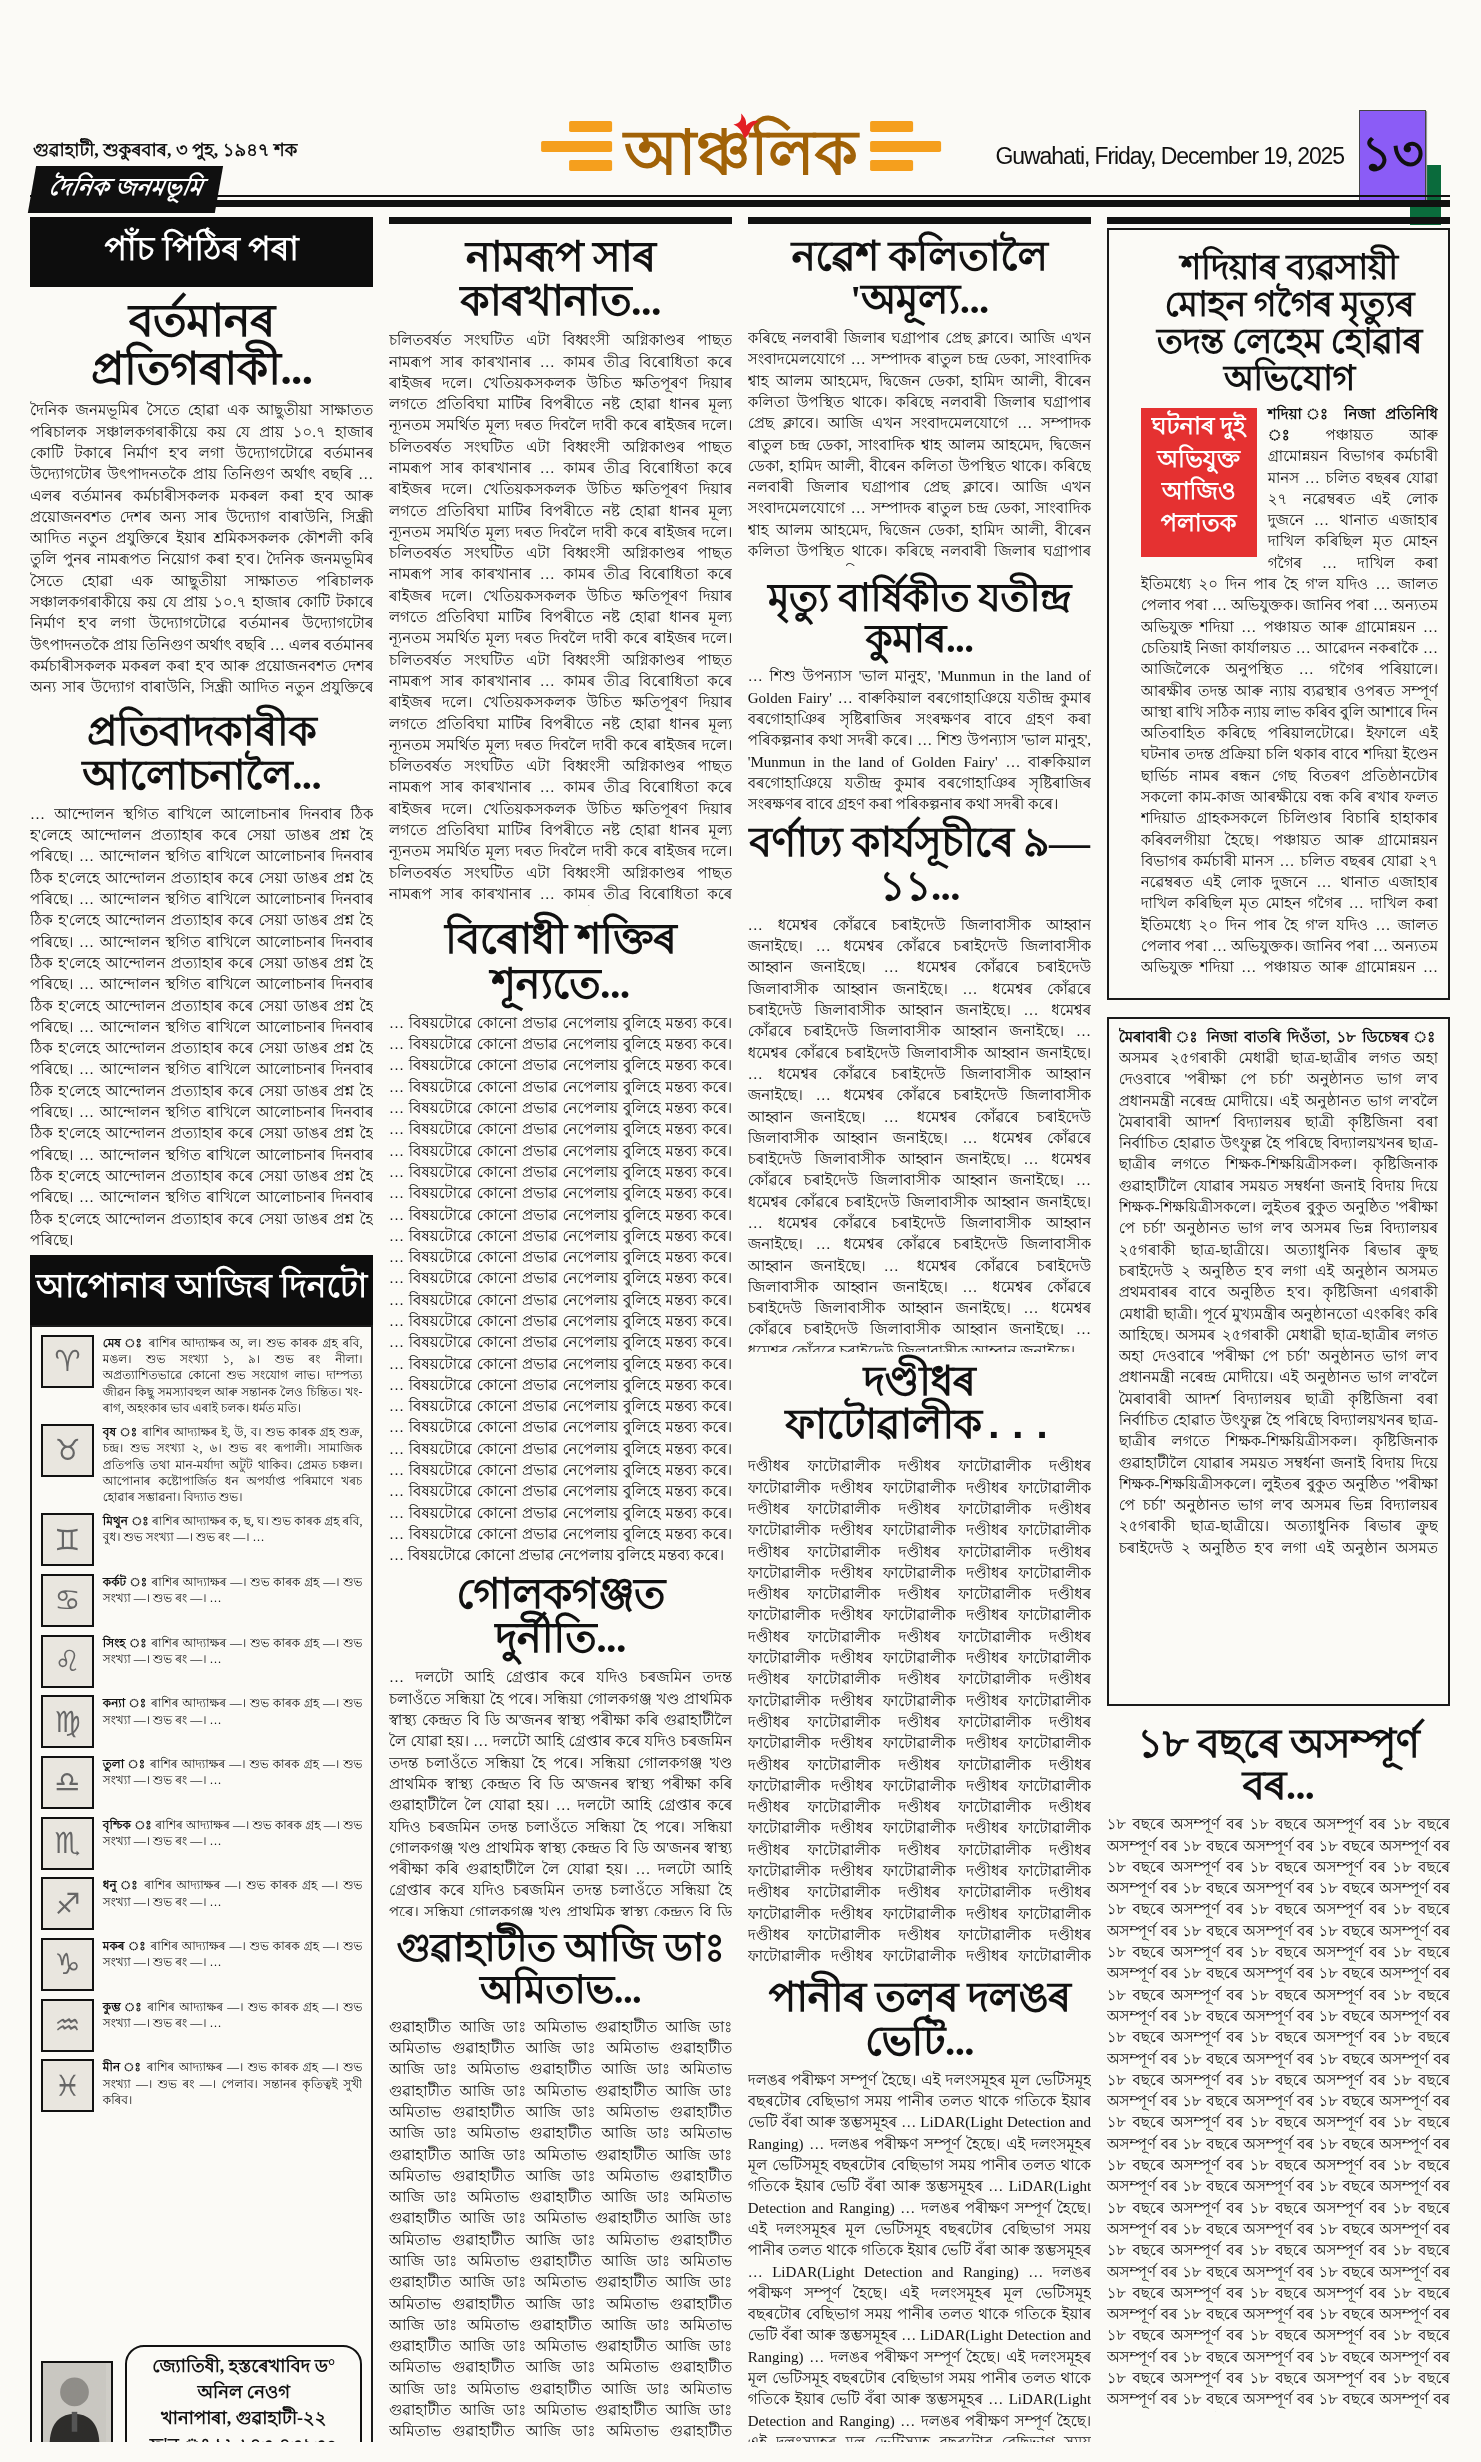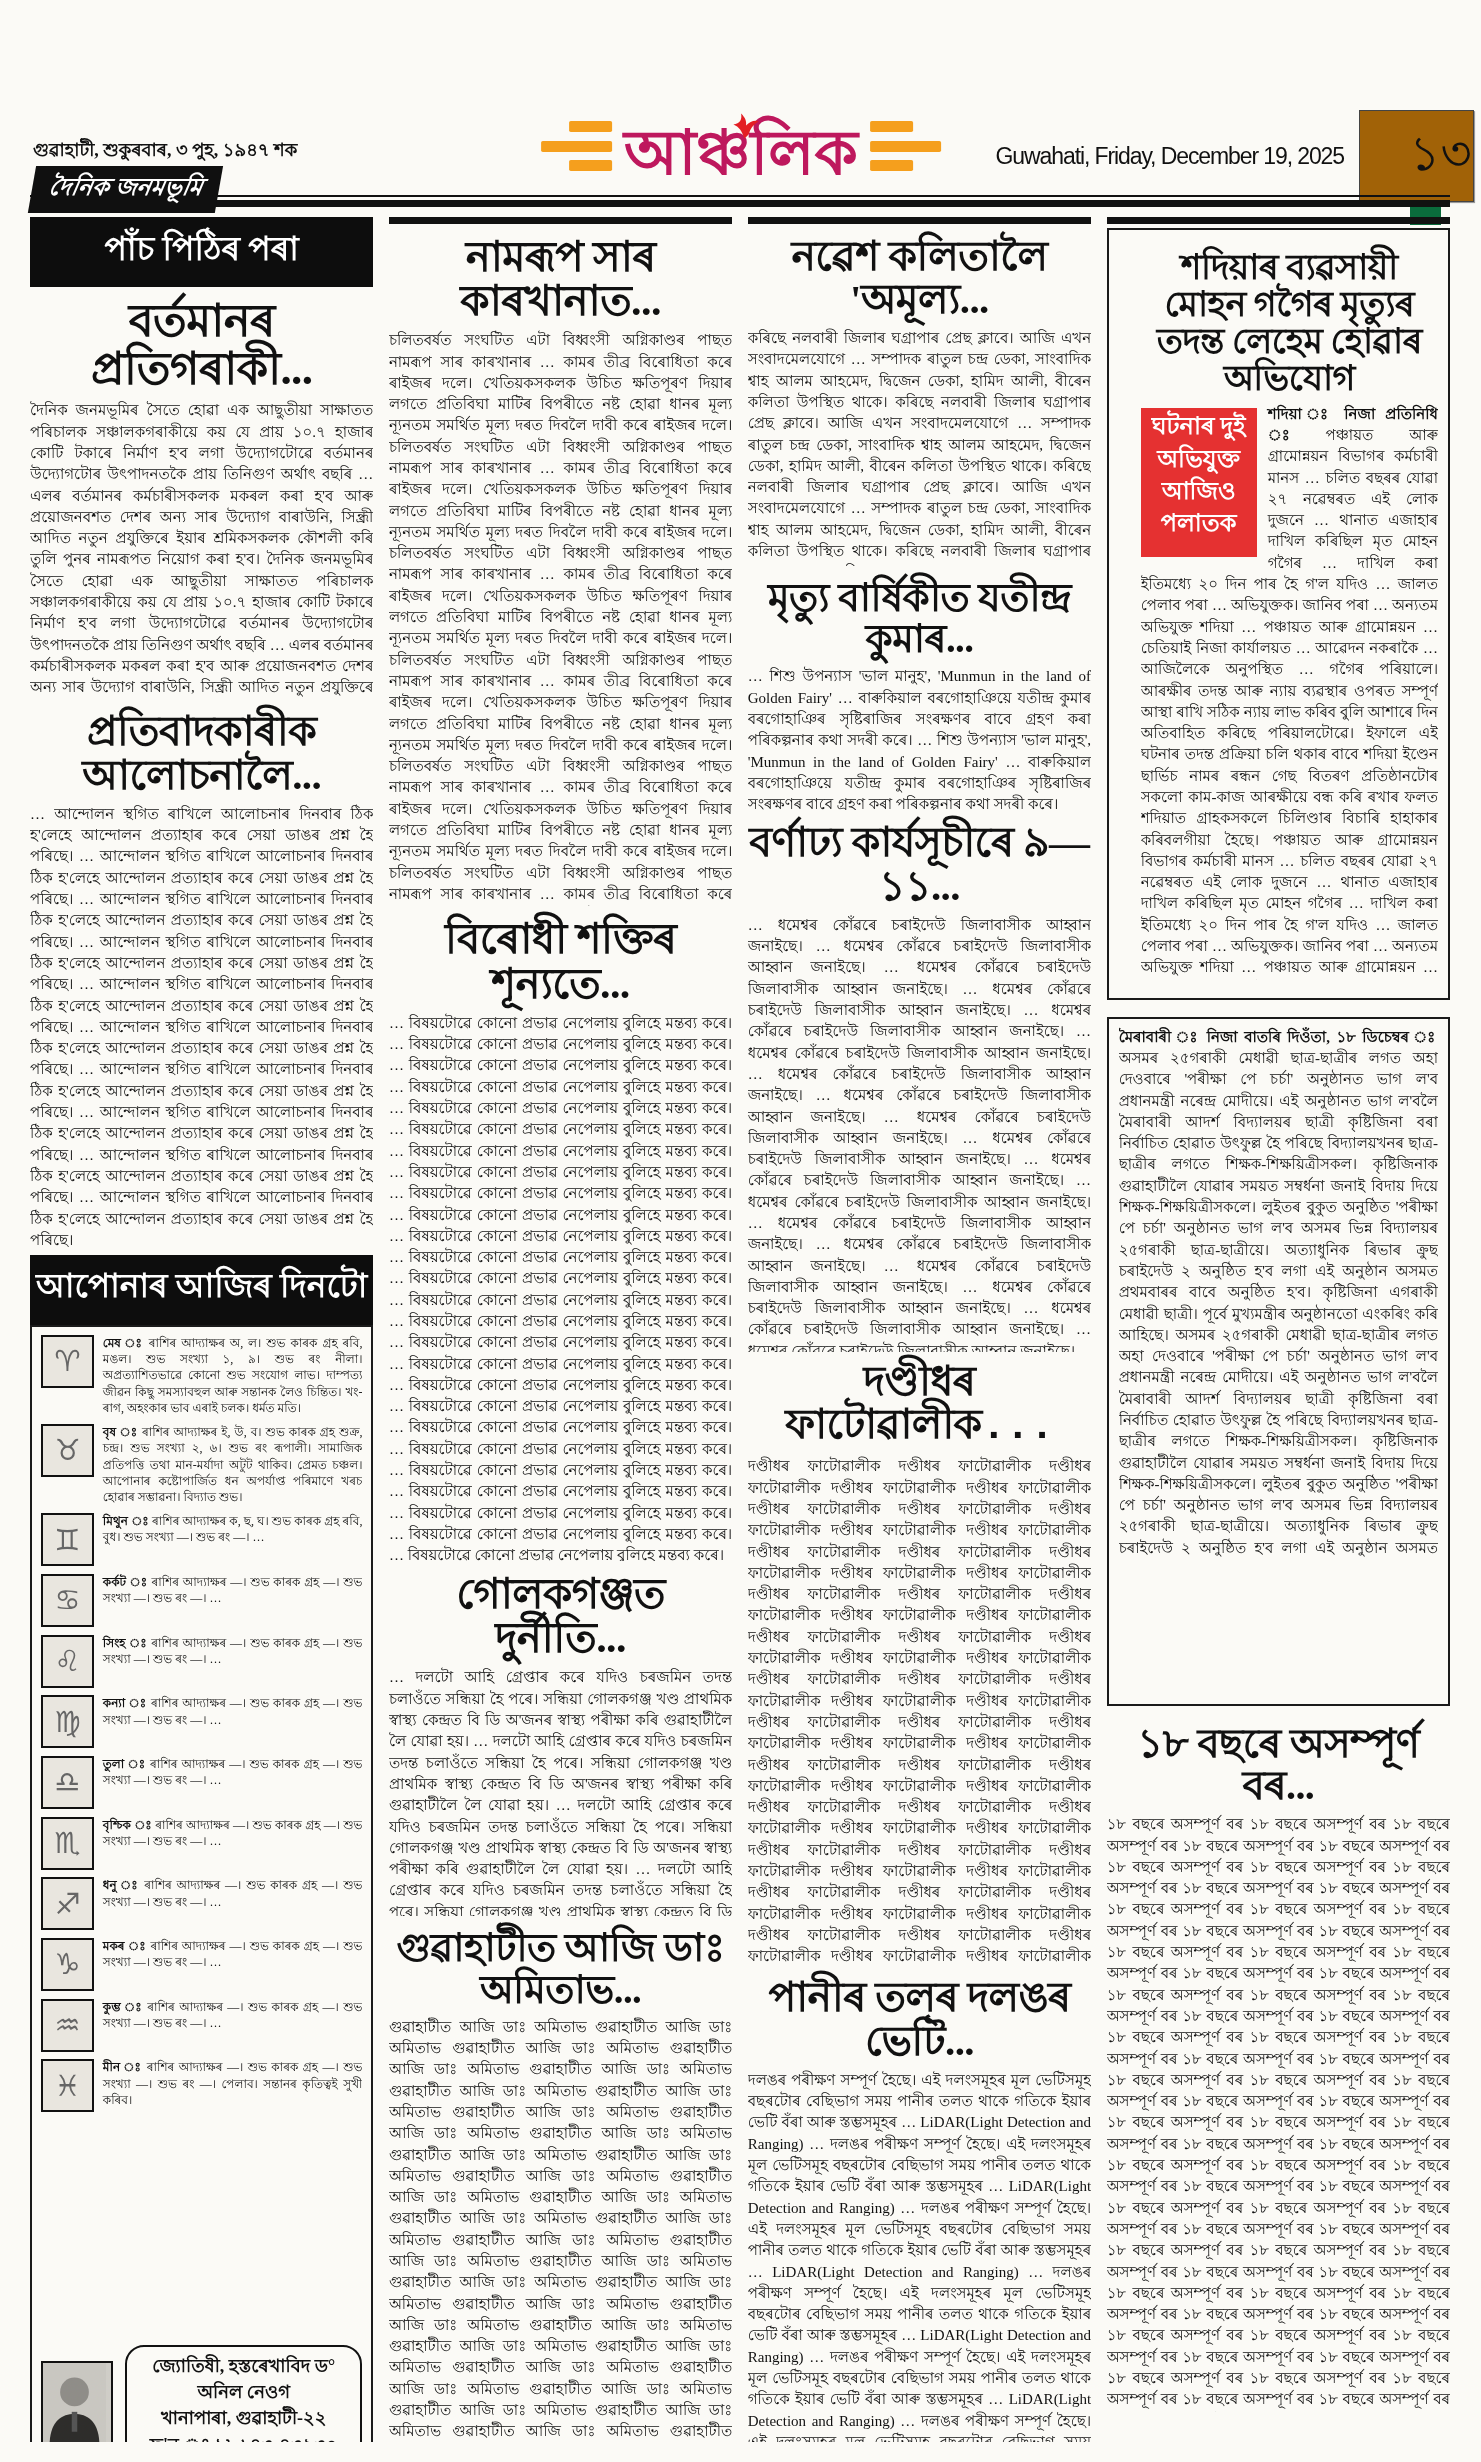--- a/index.html
+++ b/index.html
@@ -6,30 +6,30 @@
   .page{position:relative;width:1482px;height:2462px;background:#fbfaf6;color:#111;
         font-family:"Liberation Serif","DejaVu Serif",serif;overflow:hidden;}
   
   .date-left{position:absolute;left:33px;top:136px;font-size:18px;font-weight:bold;}
   .masthead{position:absolute;left:50%;top:108px;transform:translateX(-50%);
             display:flex;align-items:center;gap:12px;}
   .dashcol{display:flex;flex-direction:column;gap:8.3px;align-items:flex-end;}
   .dashcol.right{align-items:flex-start;}
   .dash{height:11px;background:#f59f1d;border-radius:1.7px;}
   .dash.s{width:43px;} .dash.l{width:71px;}
-  .brand{position:relative;color:#be185d;font-size:62px;line-height:1;font-weight:bold;
+  .brand{position:relative;color:#a16207;font-size:62px;line-height:1;font-weight:bold;
          padding-top:14.4px;}
   .brand .orn{position:absolute;top:-20px;left:50%;transform:translateX(-40%);}
   .date-right{position:absolute;right:138px;top:143px;font-family:"Liberation Sans",sans-serif;
               font-weight:normal;font-size:23px;letter-spacing:-1.1px;}
   .pagenum-wrap{position:absolute;right:40px;top:110px;width:83px;height:105px;}
   .pagenum-green{position:absolute;left:51px;top:55px;width:31px;height:60px;background:#0a6b3c;}
-  .pagenum-box{position:absolute;left:0;top:0;width:65px;height:90px;background:#a16207;
+  .pagenum-box{position:absolute;left:0;top:0;width:65px;height:90px;background:#8b5cf6;
                border:1.7px solid #444;box-shadow:1.1px 1.1px 0 #999;display:flex;align-items:center;
-               justify-content:center;font-size:48px;font-weight:normal;padding-left:48px;}
+               justify-content:center;font-size:48px;font-weight:bold;}
   .ribbon{position:absolute;left:32px;top:166px;z-index:3;background:#101010;color:#fff;
           transform:skewX(-10deg);padding:2.2px 16.6px 4.4px;font-size:24px;font-weight:bold;font-style:italic;}
   .rule-thin{position:absolute;left:30px;right:32px;top:195px;height:2.2px;background:#111;}
   .rule-thick{position:absolute;left:30px;right:32px;top:200px;height:7.2px;background:#111;}
   
   .content{position:absolute;left:30px;top:217px;width:1420px;height:2225px;display:grid;
            grid-template-columns:repeat(4,1fr);gap:15.5px;}
   .col{position:relative;overflow:hidden;}
   .col.vr::after{content:"";position:absolute;right:-8.9px;top:0;bottom:22px;width:1.7px;background:#111;}
   .top-rule{height:6.6px;background:#111;margin-bottom:4.4px;}

